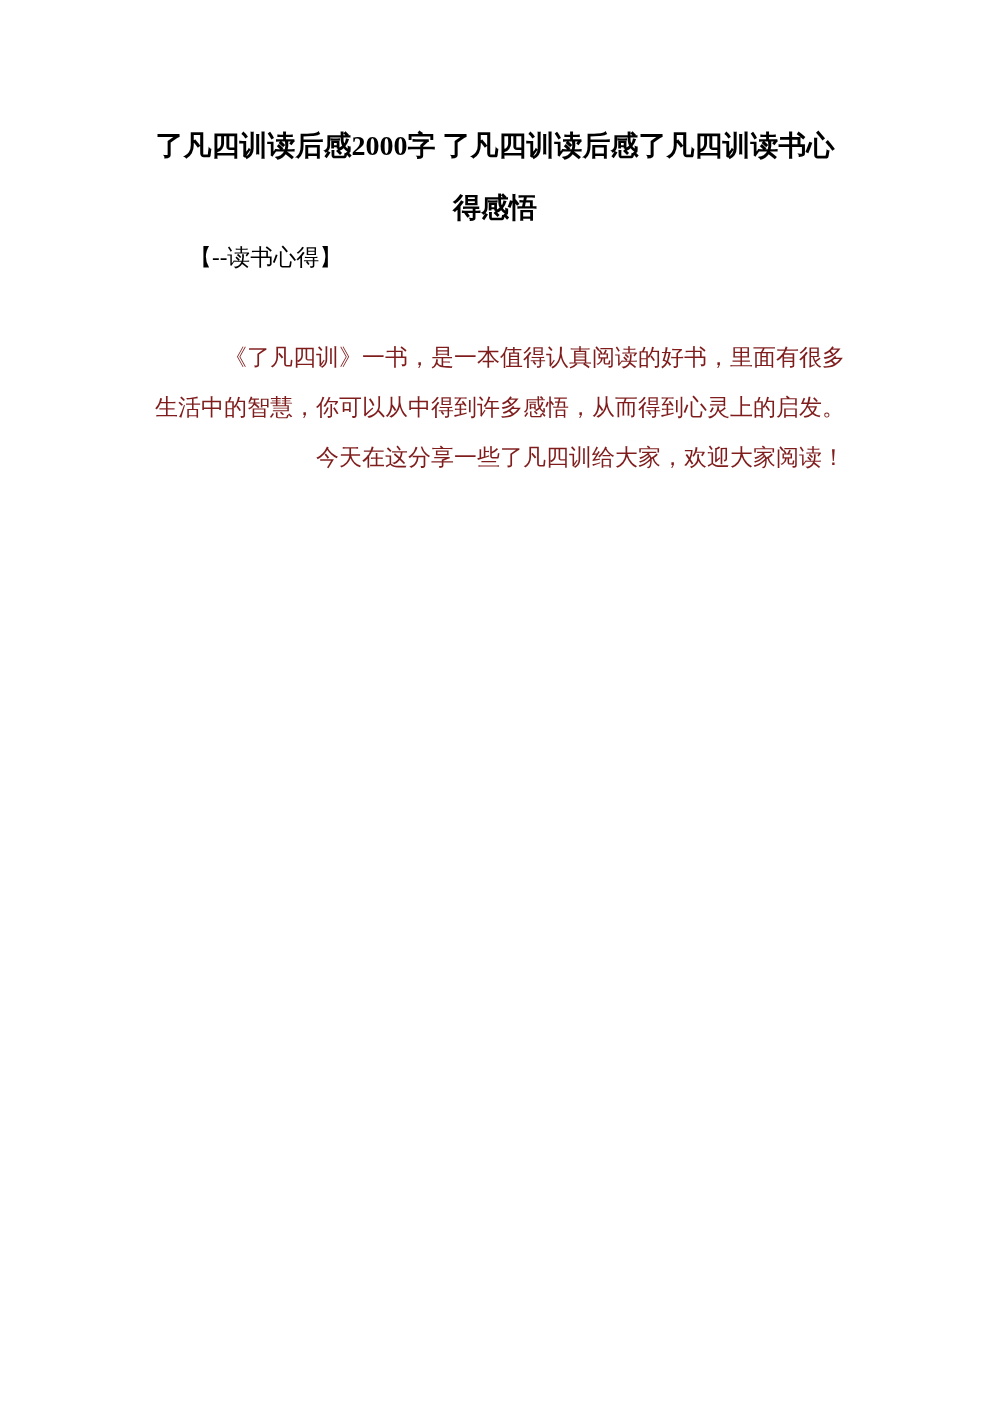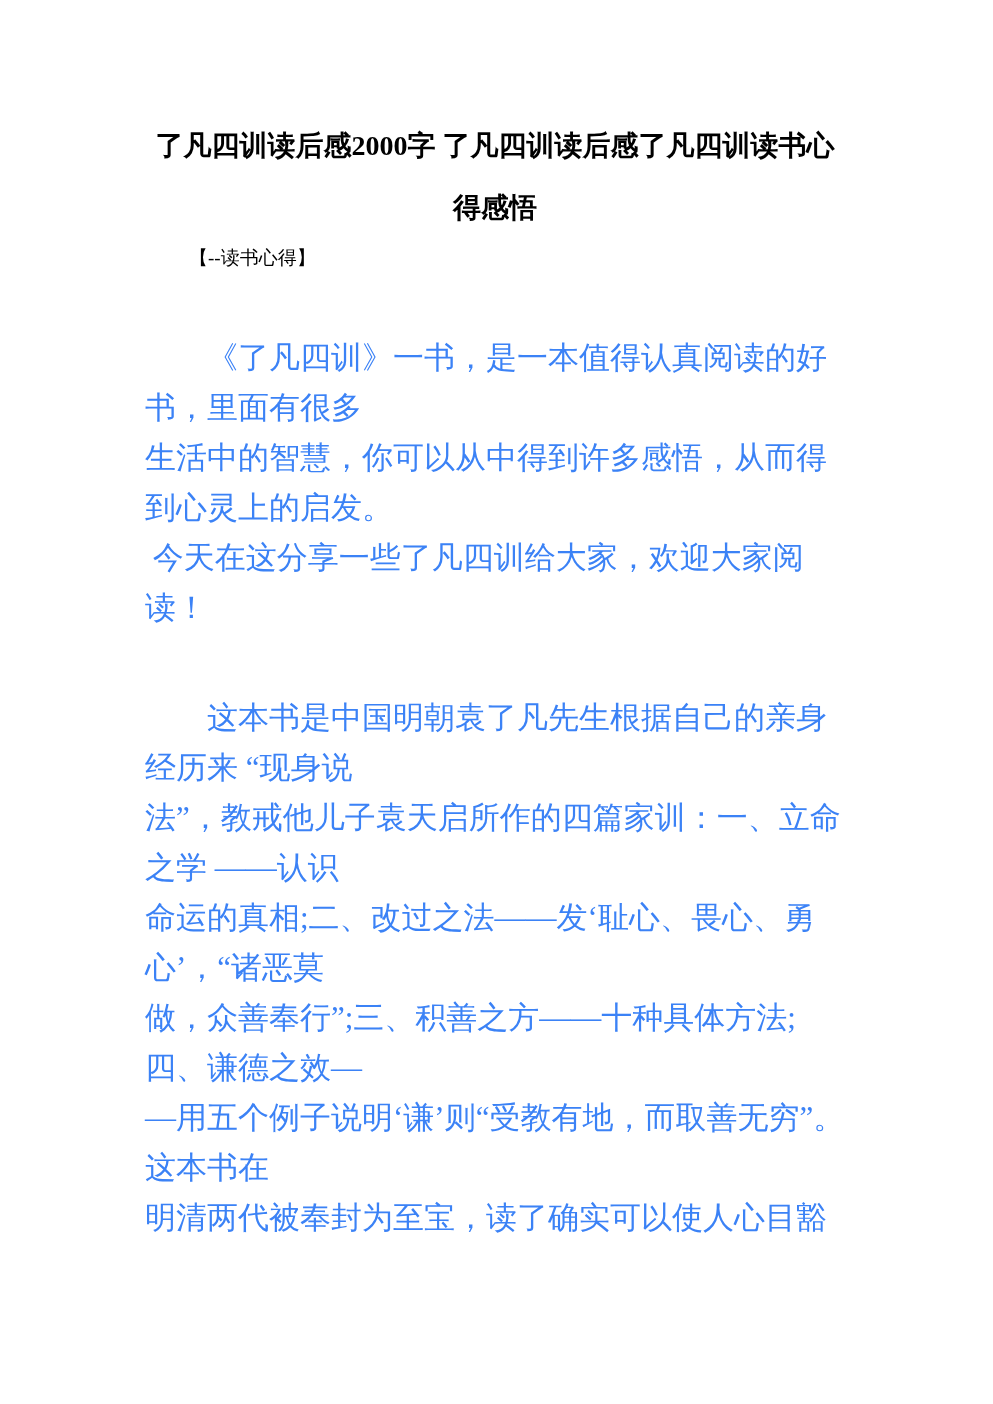--- a/index.html
+++ b/index.html
@@ -23,39 +23,39 @@
     margin: 0;
     font-size: 28px;
     font-weight: bold;
     line-height: 62px;
     text-align: center;
     white-space: pre-wrap;
     color: #000000;
   }
   .tag-line {
     margin: -6px 0 0 44px;
-    font-size: 19px;
+    font-size: 23px;
     line-height: 50px;
     white-space: pre-wrap;
   }
   .para {
     margin: 0;
-    font-size: 31px;
+    font-size: 23px;
     line-height: 50px;
     white-space: pre-wrap;
     text-indent: 62px;
-    color: #3b82f6;
+    color: #7f1d1d;
+    text-align: right;
   }
   .para.p1 { margin-top: 50px; }
   .para.p2 { margin-top: 58px; }
   .para.p3 { margin-top: 60px; }
 </style>
 </head>
 <body>
 
 <div class="page">
   <div class="content">
     <h1 class="doc-title">了凡四训读后感2000字 了凡四训读后感了凡四训读书心<br>得感悟</h1>
     <p class="tag-line">【--读书心得】</p>
     <p class="para p1">《了凡四训》一书，是一本值得认真阅读的好书，里面有很多<br>生活中的智慧，你可以从中得到许多感悟，从而得到心灵上的启发。<br> 今天在这分享一些了凡四训给大家，欢迎大家阅读！</p>
-    <p class="para p3">这本书是中国明朝袁了凡先生根据自己的亲身经历来 “现身说<br>法”，教戒他儿子袁天启所作的四篇家训：一、立命之学 ——认识<br>命运的真相;二、改过之法——发‘耻心、畏心、勇心’，“诸恶莫<br>做，众善奉行”;三、积善之方——十种具体方法;四、谦德之效—<br>—用五个例子说明‘谦’则“受教有地，而取善无穷”。这本书在<br>明清两代被奉封为至宝，读了确实可以使人心目豁开，信心勇气倍</p>
   </div>
 </div>
 
 </body></html>

